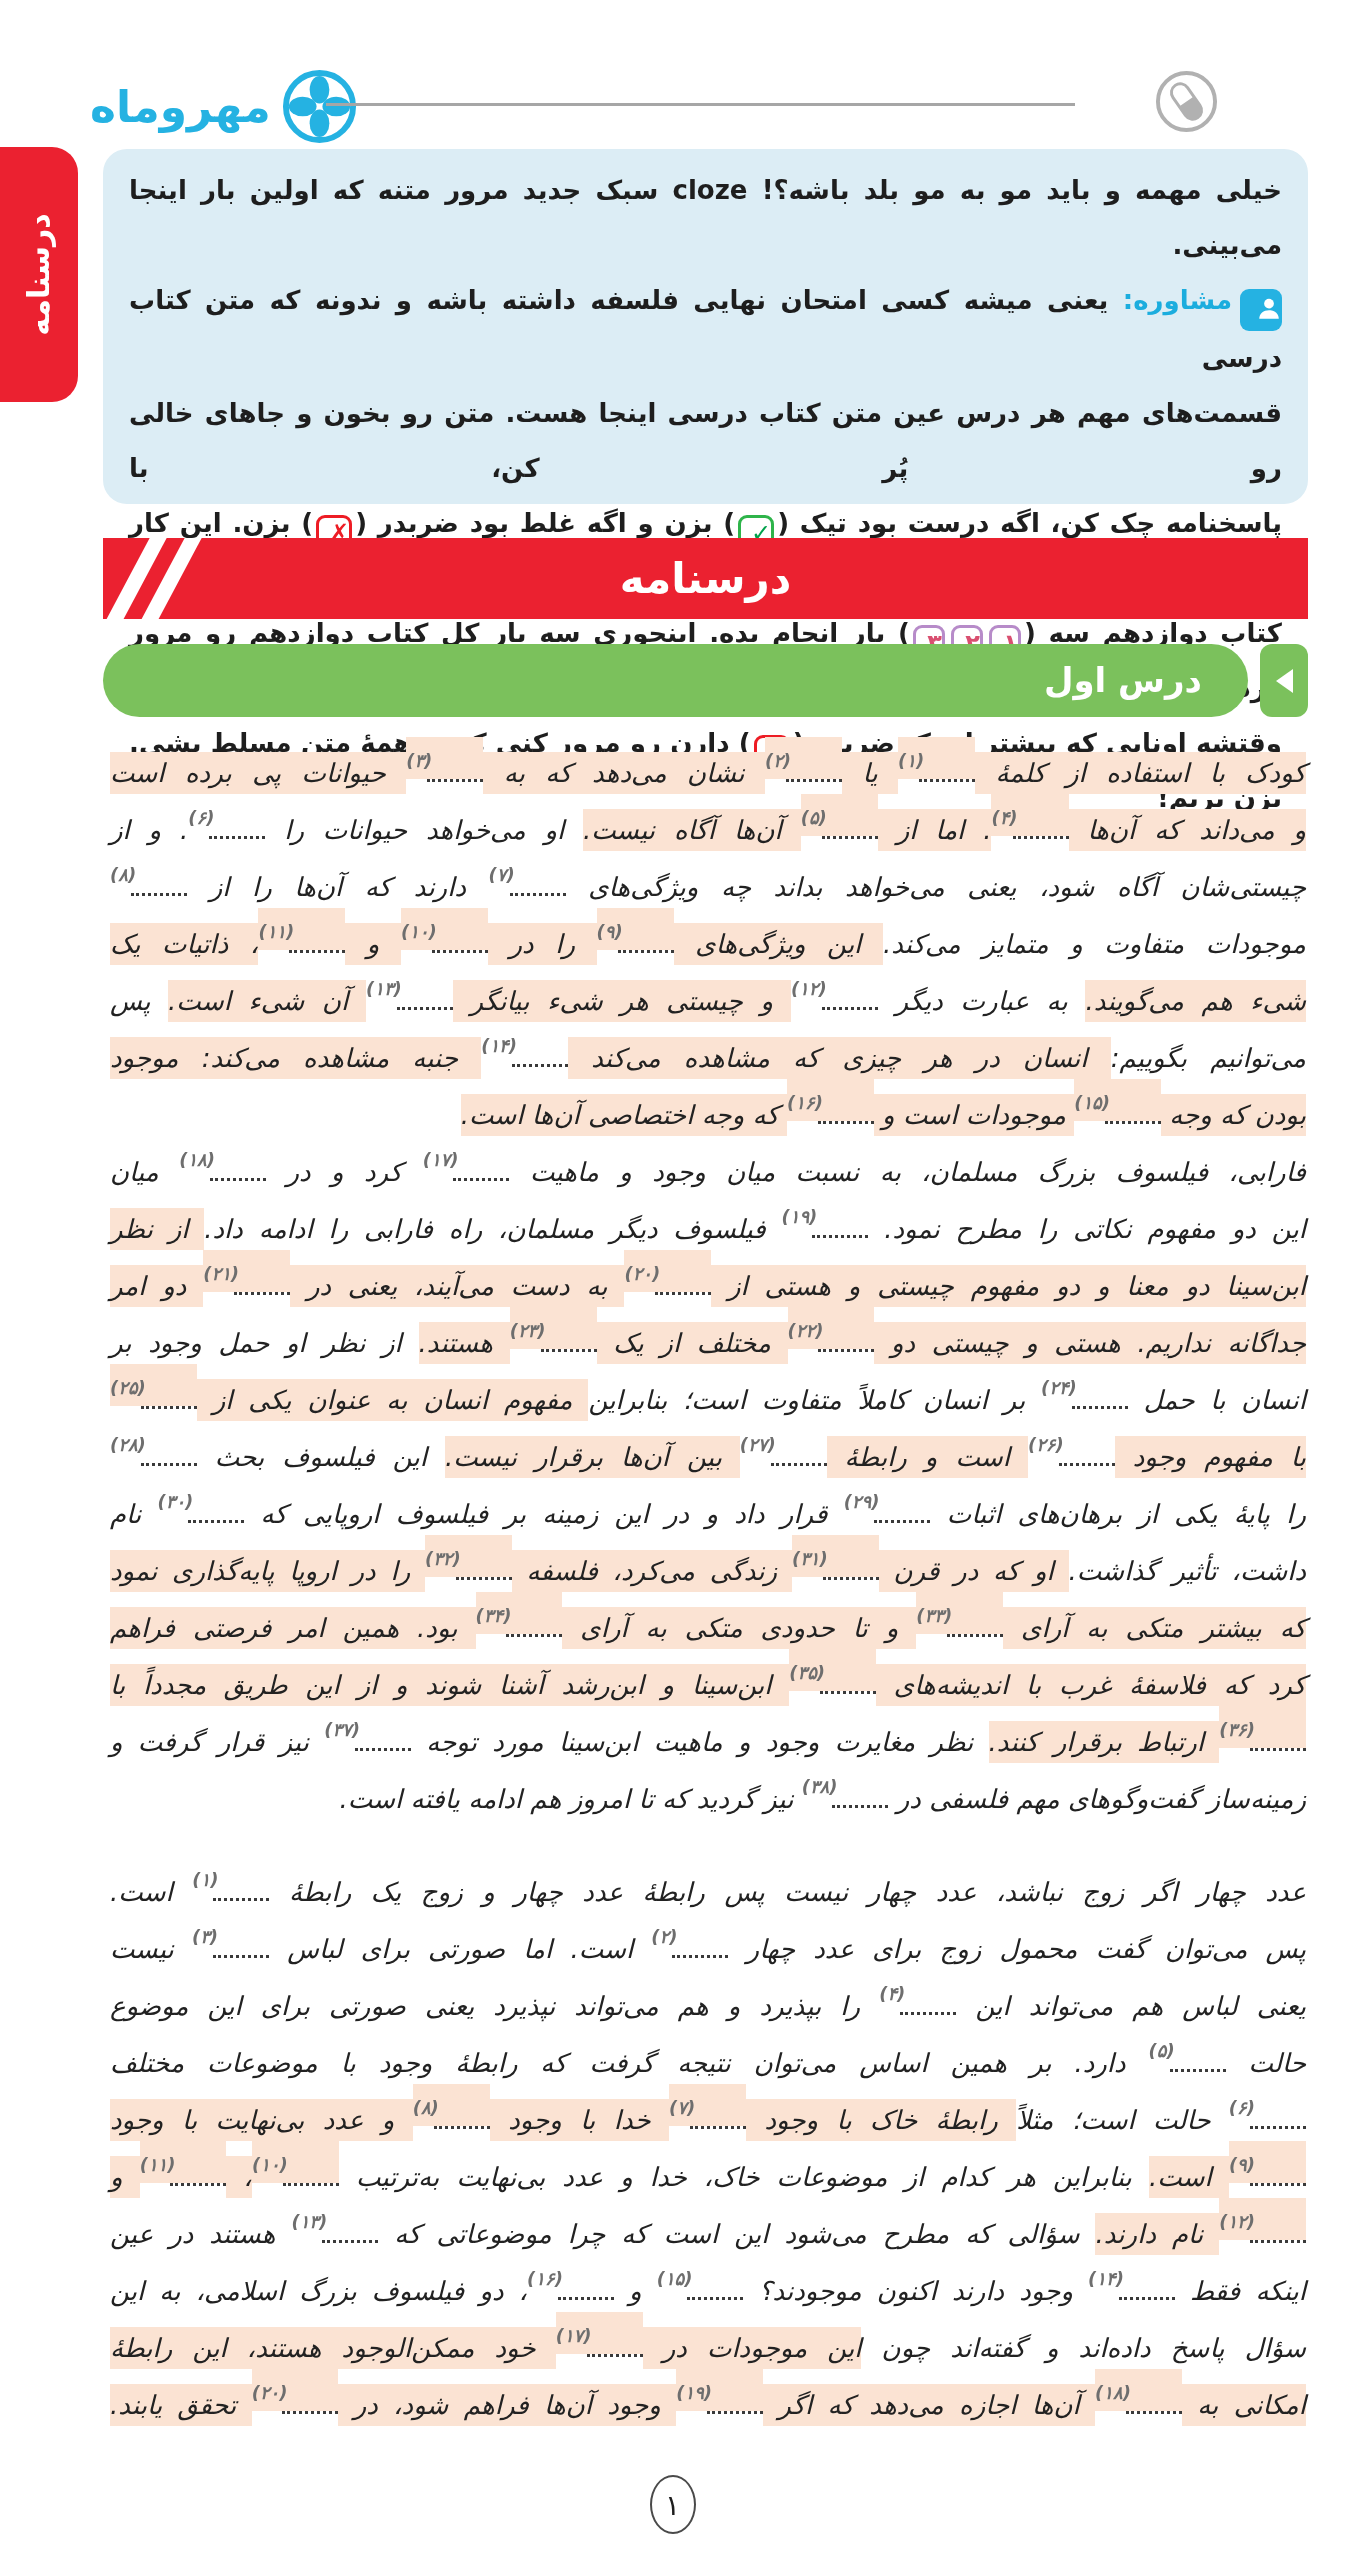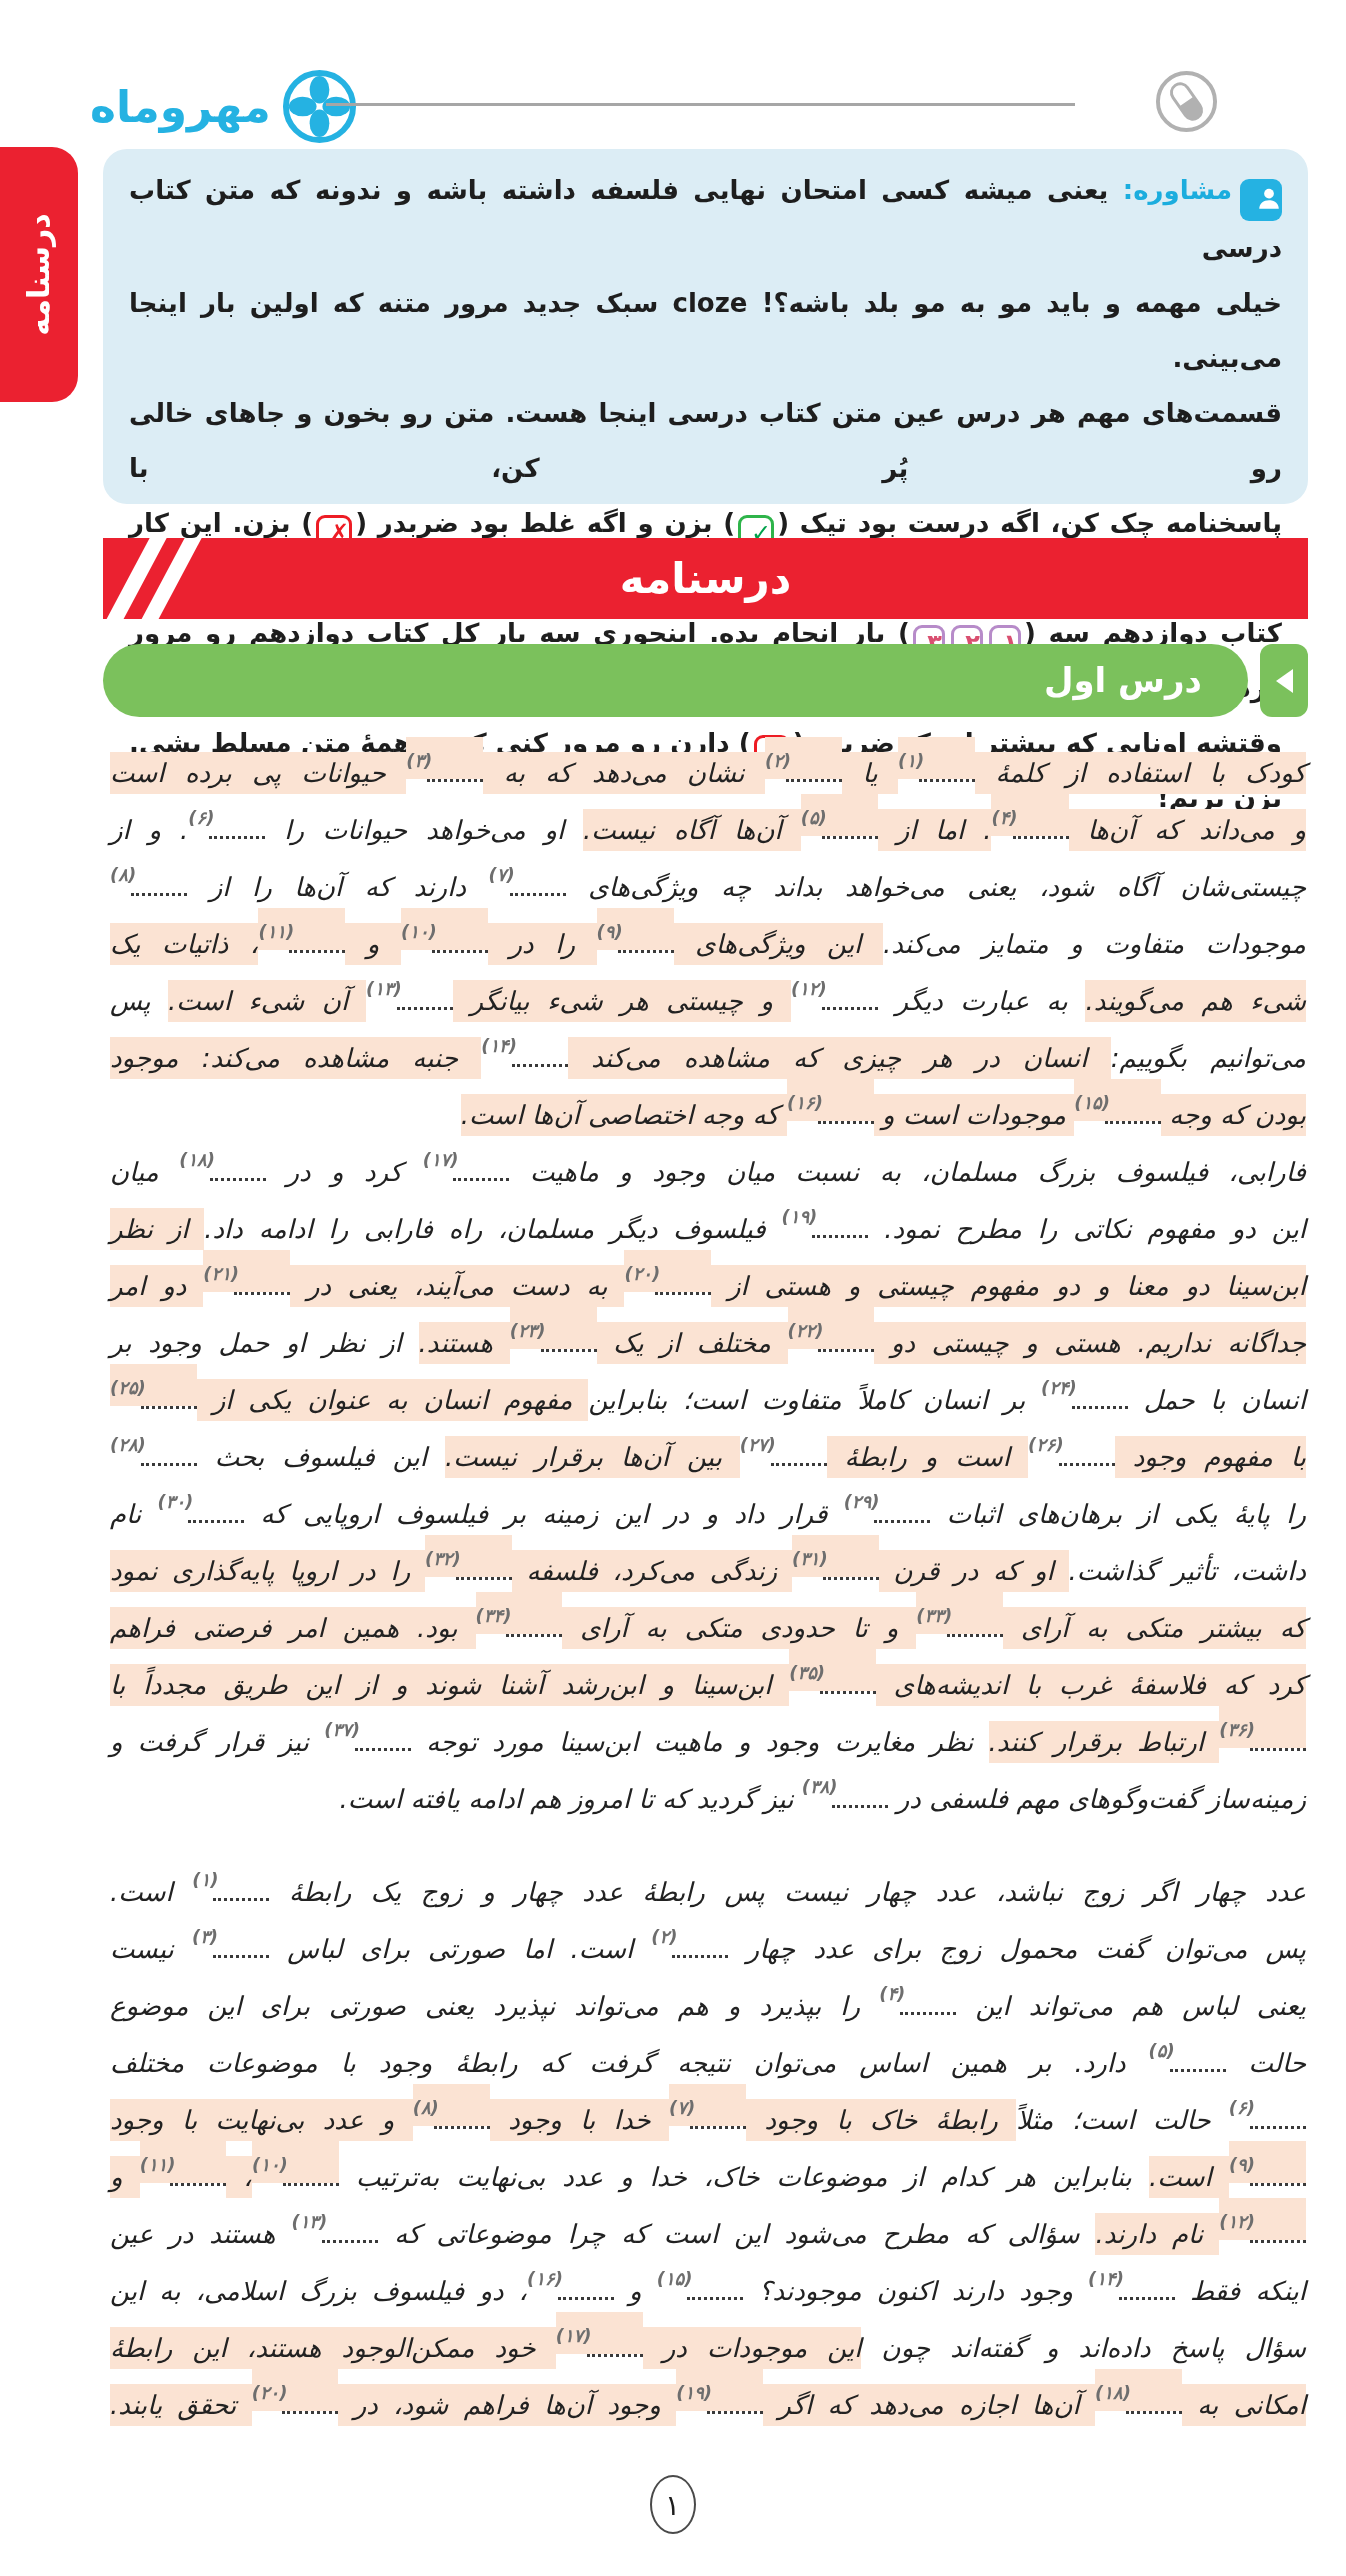--- a/index.html
+++ b/index.html
@@ -105,25 +105,25 @@
       <g transform="rotate(-35 33 33)">
         <rect x="24" y="13" width="18" height="40" rx="9" fill="#fff" stroke="#b1b1b1" stroke-width="3"></rect>
         <path d="M24 33 h18 v11 a9 9 0 0 1 -18 0 z" fill="#b1b1b1"></path>
       </g>
     </svg>
     <span class="section-text">خلاصه کپسولی</span>
   </div>
 
   <section class="advice">
     <div id="advice-lines">
+        <div class="tline"><span class="">خیلی مهمه و باید مو به مو بلد باشه؟! cloze سبک جدید مرور متنه که اولین بار اینجا می‌بینی.</span></div>
         <div class="tline"><span class="advisor-box"><svg width="26" height="26" viewBox="0 0 24 24">
               <circle cx="12" cy="8" r="4.5" fill="#fff"></circle>
               <path d="M3 22c0-5 4-8 9-8s9 3 9 8z" fill="#fff"></path>
             </svg></span><span class=" accent">مشاوره:</span><span class=""> یعنی میشه کسی امتحان نهایی فلسفه داشته باشه و ندونه که متن کتاب درسی</span></div>
-        <div class="tline"><span class="">خیلی مهمه و باید مو به مو بلد باشه؟! cloze سبک جدید مرور متنه که اولین بار اینجا می‌بینی.</span></div>
         <div class="tline"><span class="">قسمت‌های مهم هر درس عین متن کتاب درسی اینجا هست. متن رو بخون و جاهای خالی رو پُر کن، با</span></div>
         <div class="tline"><span class="">پاسخنامه چک کن، اگه درست بود تیک (</span><span class="mini check">✓</span><span class="">) بزن و اگه غلط بود ضربدر (</span><span class="mini cross">✗</span><span class="">) بزن. این کار رو برای کل</span></div>
         <div class="tline"><span class="">کتاب دوازدهم سه (</span><span class="mini num">۱</span><span class="mini num">۲</span><span class="mini num">۳</span><span class="">) بار انجام بده. اینجوری سه بار کل کتاب دوازدهم رو مرور کردی. حالا</span></div>
         <div class="tline end"><span class="">وقتشه اونایی که بیشتر از یک ضربدر (</span><span class="mini cross">✗</span><span class="">) دارن رو مرور کنی که به همهٔ متن مسلط بشی. بزن بریم!</span></div>
       </div>
   </section>
 
   <div class="banner">
     <span class="stripe s1"></span>
     <span class="stripe s2"></span>

